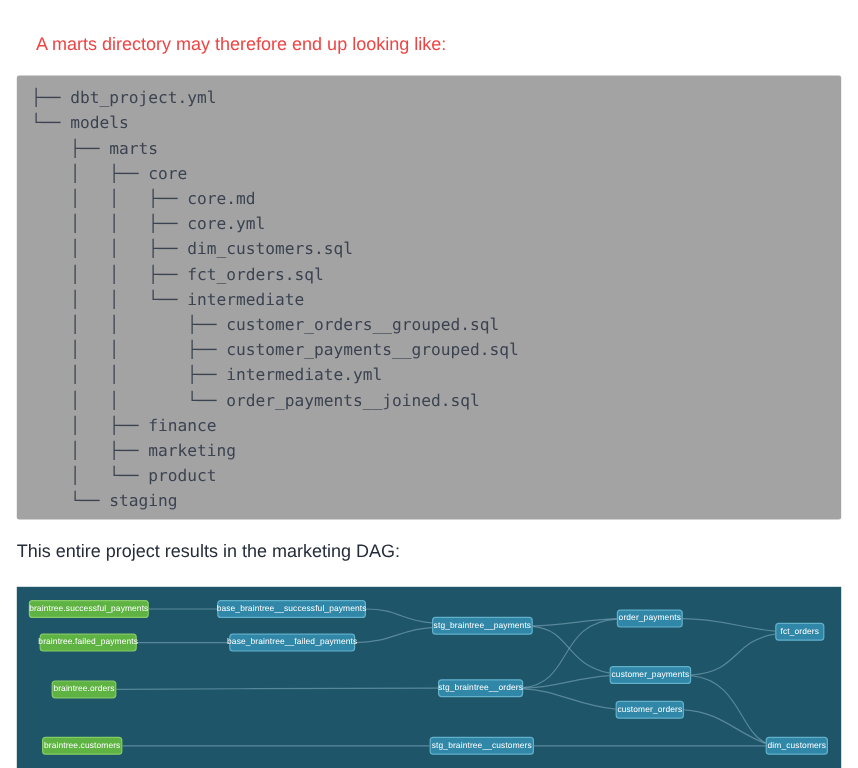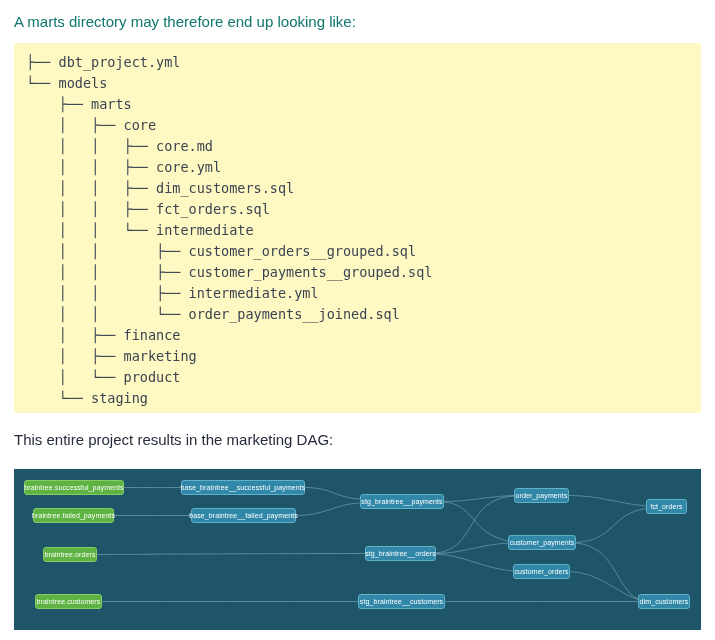--- a/index.html
+++ b/index.html
@@ -9,32 +9,32 @@
     font-family: "Liberation Sans", sans-serif;
   }
   .page {
     width: 715px;
     height: 640px;
     box-sizing: border-box;
     padding: 0 14px;
     overflow: hidden;
   }
   .para {
-    margin: 0;
+    margin: 16px;
     padding-top: 13px;
     font-size: 15px;
     line-height: 18px;
-    color: #0f766e;
+    color: #ef4444;
   }
   .code-block {
     margin-top: 12px;
     box-sizing: border-box;
     width: 687px;
     height: 370px;
-    background: #fef9c3;
+    background: #a3a3a3;
     border-radius: 2px;
     overflow: hidden;
   }
   .code-block pre {
     margin: 0;
     padding: 9px 12px;
     font-family: "DejaVu Sans Mono", "Liberation Mono", monospace;
     font-size: 13.5px;
     line-height: 21px;
     color: #3b4351;

